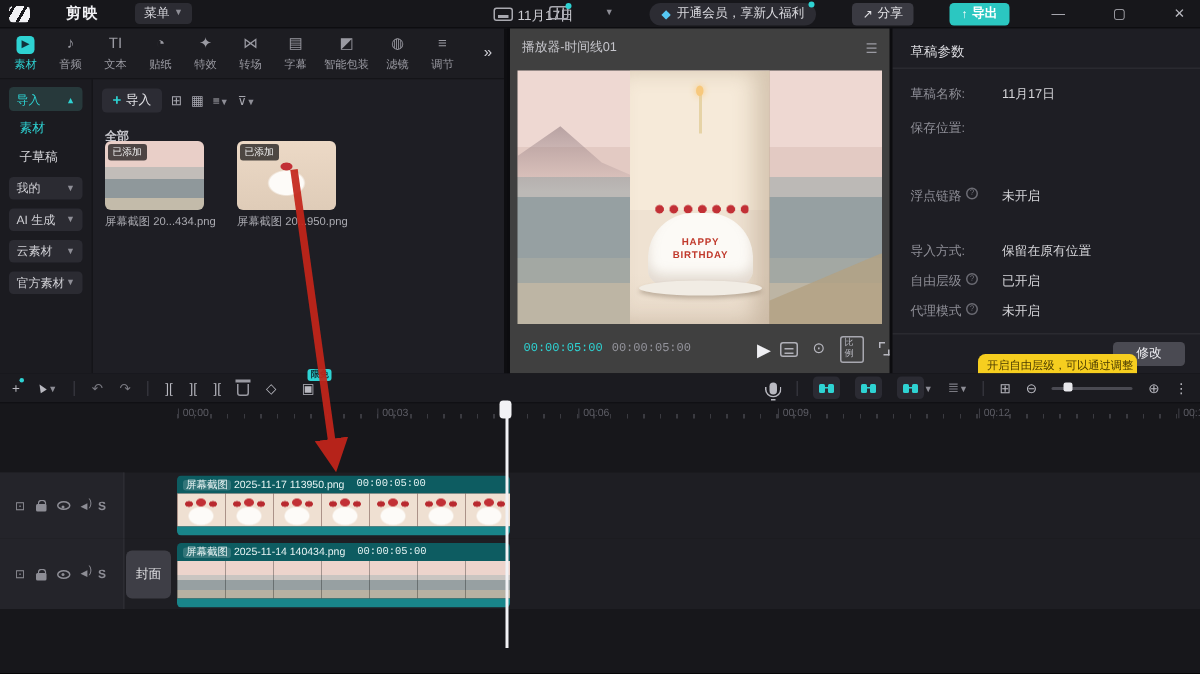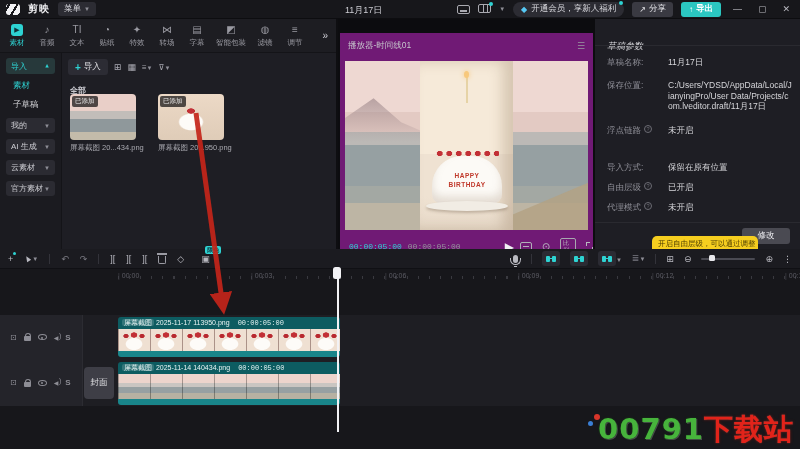--- a/index.html
+++ b/index.html
@@ -5,21 +5,21 @@
   html,body{margin:0;padding:0;background:#000;}
   *{box-sizing:border-box;}
   #app{position:relative;width:800px;height:449px;overflow:hidden;
        font-family:"Liberation Sans","DejaVu Sans",sans-serif;
        background:#0c0c0f;color:#d8d8dc;font-size:9px;-webkit-font-smoothing:antialiased;}
   .mono{font-family:Liberation Mono, monospace;}
 
   
   .titlebar{position:absolute;left:0;top:0;width:800px;height:19px;background:#17171b;
             display:flex;align-items:center;justify-content:space-between;padding:0 6px;border-bottom:1px solid #0d0d10;}
-  .tb-left,.tb-right{display:flex;align-items:center;gap:8px;}
+  .tb-left,.tb-right{display:flex;align-items:center;gap:24px;}
   .logo-mark{width:14px;height:11px;border-radius:3px;background:#f2f2f5;display:inline-block;
              background-image:repeating-linear-gradient(120deg,transparent 0 2px,#17171b 2px 4px,transparent 4px 7px);}
   .logo-text{color:#f0f0f3;font-weight:bold;font-size:10px;letter-spacing:1px;}
   .pill{background:#2c2c33;border:none;color:#d4d4da;font-size:8.5px;border-radius:3px;height:14px;
         display:inline-flex;align-items:center;gap:3px;padding:0 6px;font-family:inherit;}
   .caret{font-size:6px;color:#8e8e96;}
   .tb-date{color:#cdcdd3;font-size:9px;position:absolute;left:345px;top:4px;}
   .win-icon{width:13px;height:9px;border:1px solid #a9a9b0;border-radius:2px;position:relative;display:inline-block;}
   .win-icon.cap::after{content:"";position:absolute;left:2px;right:2px;bottom:1px;height:2px;background:#a9a9b0;}
   .win-icon.lay::after{content:"";position:absolute;left:4px;top:0;bottom:0;width:1px;background:#a9a9b0;box-shadow:4px 0 0 #a9a9b0;}
@@ -68,21 +68,21 @@
   .thumb.sunset{left:8px;top:41px;background:linear-gradient(180deg,#e9cfc8 0 38%,#c2bdb9 38% 55%,#8f989b 55% 82%,#c3bbaa 82%);}
   .thumb.cake{left:96px;top:41px;background-color:#e7d5c4;
     background-image:radial-gradient(6px 4px at 33px 17px,#c23036 60%,rgba(194,48,54,0) 72%),
                      radial-gradient(16px 11px at 33px 28px,#fdfbf8 70%,rgba(253,251,248,0) 80%),
                      linear-gradient(180deg,#ecd9c6,#dfccb8);}
   .badge{position:absolute;left:2px;top:2px;background:rgba(10,10,12,.7);color:#eee;font-size:6.5px;
          padding:1px 3px;border-radius:2px;}
   .thumb-name{position:absolute;font-size:7.5px;color:#a9a9b0;white-space:nowrap;}
 
   
-  .player{position:absolute;left:340px;top:33px;width:253px;height:230px;background:#701a75;}
+  .player{position:absolute;left:340px;top:19px;width:253px;height:230px;background:#404040;}
   .player-head{position:absolute;left:8px;right:8px;top:6px;height:14px;display:flex;align-items:center;justify-content:space-between;}
   .ph-title{color:#c6c6cc;font-size:8.5px;}
   .ph-menu{color:#9a9aa2;font-size:9px;}
   .preview{position:absolute;left:5px;top:28px;width:243px;height:169px;overflow:hidden;
     background:linear-gradient(180deg,#eed8d2 0 30%,#e3cac3 30% 42%,#bcb9b6 42% 50%,#96a0a2 50% 74%,#a3a8a3 74% 84%,#bdb5a4 84%);}
   .mountains{position:absolute;left:0;top:22%;width:42%;height:26%;opacity:.65;
     background:linear-gradient(180deg,rgba(134,112,118,.8),rgba(134,112,118,0));
     clip-path:polygon(0 45%,28% 0,55% 55%,100% 100%,0 100%);}
   .shore{position:absolute;right:0;bottom:0;width:46%;height:28%;background:#b3a182;opacity:.8;
     clip-path:polygon(100% 0,100% 100%,0 100%);}
@@ -104,21 +104,21 @@
   .pc-right{margin-left:auto;display:flex;align-items:center;gap:10px;color:#b8b8c0;}
   .i-quality{width:14px;height:10px;border:1px solid #b0b0b8;border-radius:2px;position:relative;}
   .i-quality::after{content:"";position:absolute;left:2px;right:2px;top:3px;height:1px;background:#b0b0b8;box-shadow:0 3px 0 #b0b0b8;}
   .i-ratio{border:1px solid #a8a8b0;border-radius:2px;font-size:6px;padding:1px 2px;color:#b8b8c0;line-height:7px;}
   .i-exp{width:9px;height:9px;position:relative;}
   .i-exp::before{content:"";position:absolute;left:0;top:0;width:3px;height:3px;border-left:1.5px solid #b8b8c0;border-top:1.5px solid #b8b8c0;}
   .i-exp::after{content:"";position:absolute;right:0;bottom:0;width:3px;height:3px;border-right:1.5px solid #b8b8c0;border-bottom:1.5px solid #b8b8c0;}
 
   
   .params{position:absolute;left:595px;top:19px;width:205px;height:230px;background:#1e1e24;overflow:hidden;}
-  .params-title{position:absolute;left:12px;top:21px;font-size:9px;color:#dcdce0;font-style:italic;}
+  .params-title{position:absolute;left:12px;top:9px;font-size:9px;color:#dcdce0;}
   .params-div{position:absolute;left:0;right:0;top:26px;height:1px;background:#2a2a30;}
   .p-row{position:absolute;left:12px;right:8px;display:flex;}
   .p-label{width:61px;color:#8e8e96;font-size:8.5px;flex:0 0 auto;display:flex;gap:3px;align-items:flex-start;}
   .p-value{color:#d6d6da;font-size:8.5px;line-height:10.5px;word-break:break-all;}
   .i-info{width:8px;height:8px;border:1px solid #6c6c74;border-radius:50%;font-size:5.5px;color:#6c6c74;
           display:inline-flex;align-items:center;justify-content:center;flex:0 0 auto;margin-top:0px;}
   .params-div2{position:absolute;left:0;right:0;top:203px;height:1px;background:#2a2a30;}
   .modify-btn{position:absolute;right:10px;top:209px;width:48px;height:16px;background:#4a4a52;border:none;border-radius:3px;
               color:#ececf0;font-size:8.5px;font-family:inherit;}
   .tooltip{position:absolute;left:57px;top:217px;width:106px;height:22px;background:#f6ce1f;border-radius:5px;
@@ -369,21 +369,20 @@
   <div class="params">
     <div class="params-title">草稿参数</div>
     <div class="params-div"></div>
 
     <div class="p-row" style="top:38px">
       <span class="p-label">草稿名称:</span>
       <span class="p-value">11月17日</span>
     </div>
     <div class="p-row" style="top:61px">
       <span class="p-label">保存位置:</span>
-      <span class="p-value">C:/Users/YDSD/AppData/Local/JianyingPro/User Data/Projects/com.lveditor.draft/11月17日</span>
     </div>
     <div class="p-row" style="top:106px">
       <span class="p-label">
           <span>浮点链路</span>
           <span class="i-info">?</span>
         </span>
       <span class="p-value">未开启</span>
     </div>
     <div class="p-row" style="top:163px">
       <span class="p-label">
@@ -504,21 +503,14 @@
 
   <svg class="arrow-svg" width="800" height="449" viewBox="0 0 800 449">
     <defs>
       <marker id="ah" markerWidth="4.5" markerHeight="4.5" refX="1.5" refY="2.25" orient="auto">
         <path d="M0,0 L4.5,2.25 L0,4.5 Z" fill="#c4251a"></path>
       </marker>
     </defs>
     <path d="M196,113 L222,300" stroke="#c4251a" stroke-width="5" fill="none" opacity="0.92" marker-end="url(#ah)"></path>
   </svg>
 
-  <div class="wm">
-    <span style="position:relative">
-      <span class="wm-dot-r"></span>
-      <span class="wm-dot-b"></span>
-    </span>
-    <span class="wm-num">00791</span><span class="wm-site">下载站</span>
-  </div>
 
 </div>
 
 </body></html>

